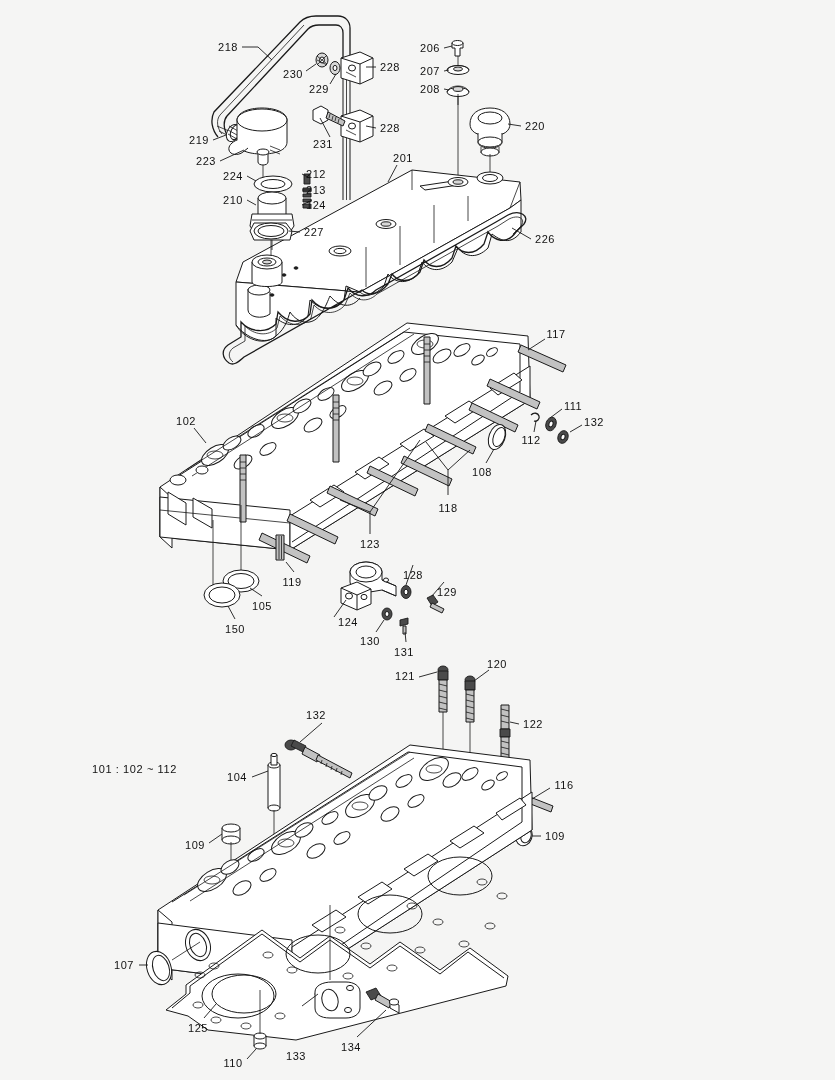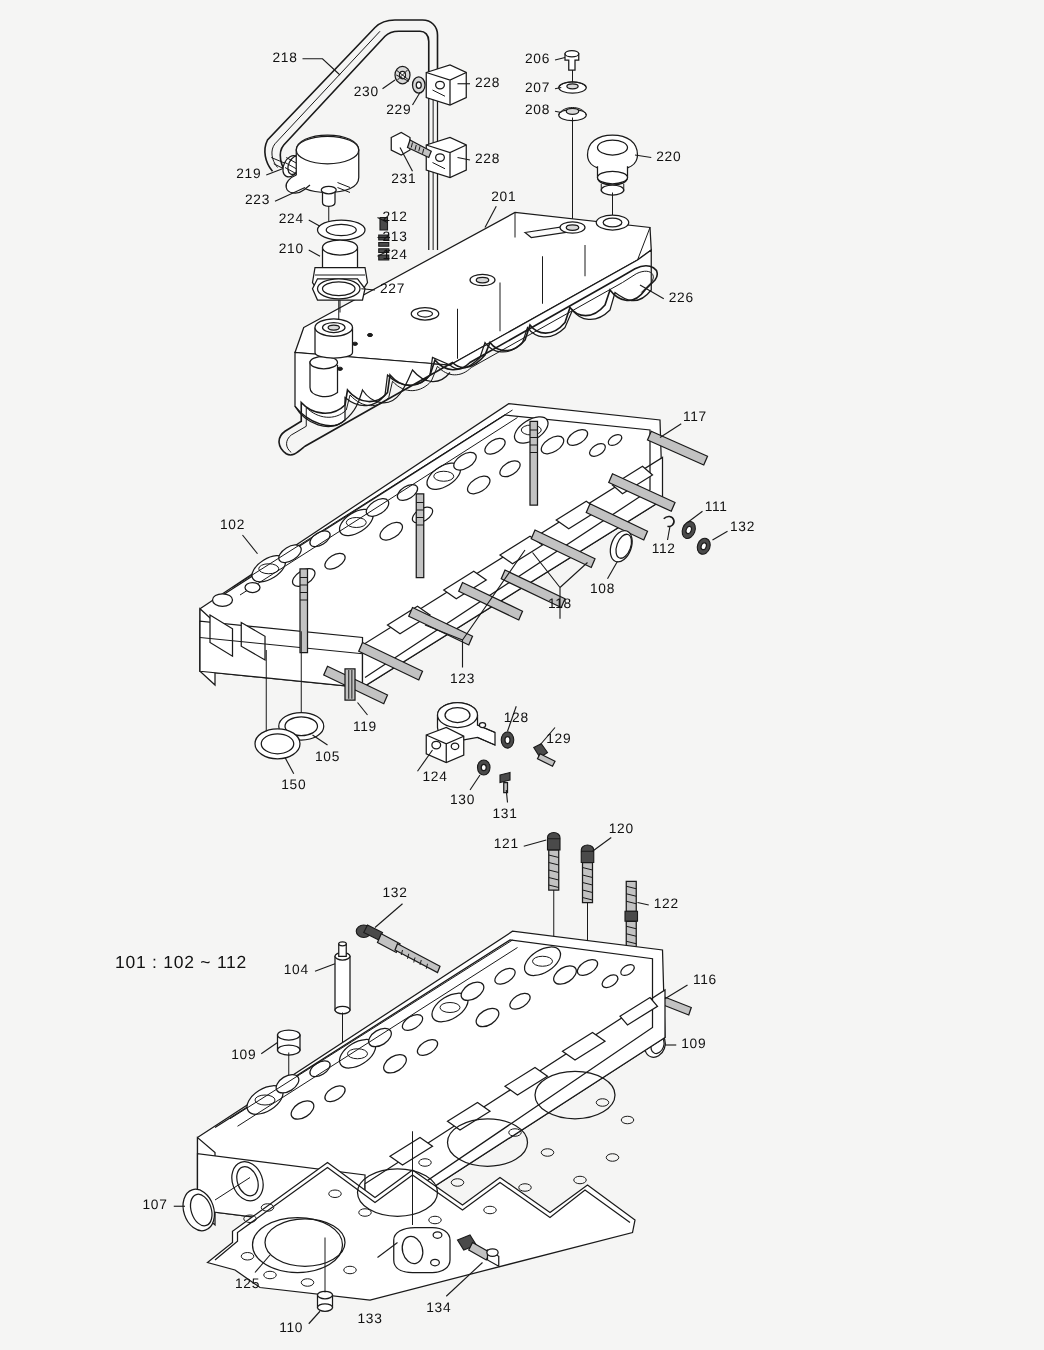--- a/index.html
+++ b/index.html
@@ -32,21 +32,21 @@
     color: #111111;
     letter-spacing: 0.5px;
     white-space: nowrap;
     line-height: 1;
     transform: translate(-50%, -50%);
     user-select: none;
   }
   .note {
     position: absolute;
     font-family: "Liberation Sans", sans-serif;
-    font-size: 14px;
+    font-size: 11px;
     color: #111111;
     letter-spacing: 0.6px;
     white-space: nowrap;
     line-height: 1;
     transform: translate(0, -50%);
   }
   
   .ln { stroke: #1a1a1a; fill: none; stroke-width: 1; }
   .ln-thin { stroke: #1a1a1a; fill: none; stroke-width: 0.8; }
   .ln-med { stroke: #1a1a1a; fill: none; stroke-width: 1.3; }
@@ -608,21 +608,21 @@
   <div class="lbl" style="left:233px; top:200px;">210</div>
   <div class="lbl" style="left:316px; top:205px;">124</div>
   <div class="lbl" style="left:314px; top:232px;">227</div>
   <div class="lbl" style="left:545px; top:239px;">226</div>
   <div class="lbl" style="left:556px; top:334px;">117</div>
   <div class="lbl" style="left:186px; top:421px;">102</div>
   <div class="lbl" style="left:573px; top:406px;">111</div>
   <div class="lbl" style="left:594px; top:422px;">132</div>
   <div class="lbl" style="left:531px; top:440px;">112</div>
   <div class="lbl" style="left:482px; top:472px;">108</div>
-  <div class="lbl" style="left:448px; top:484px;">118</div>
+  <div class="lbl" style="left:448px; top:508px;">118</div>
   <div class="lbl" style="left:370px; top:544px;">123</div>
   <div class="lbl" style="left:292px; top:582px;">119</div>
   <div class="lbl" style="left:413px; top:575px;">128</div>
   <div class="lbl" style="left:447px; top:592px;">129</div>
   <div class="lbl" style="left:262px; top:606px;">105</div>
   <div class="lbl" style="left:312px; top:622px;margin-left:36px;">124</div>
   <div class="lbl" style="left:235px; top:629px;">150</div>
   <div class="lbl" style="left:370px; top:641px;">130</div>
   <div class="lbl" style="left:404px; top:652px;">131</div>
   <div class="lbl" style="left:497px; top:664px;">120</div>

